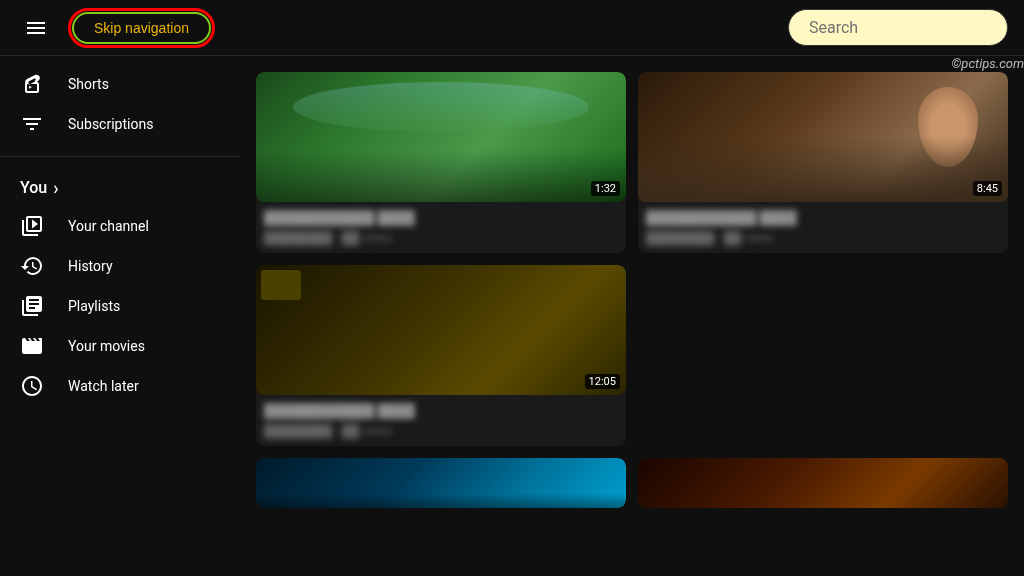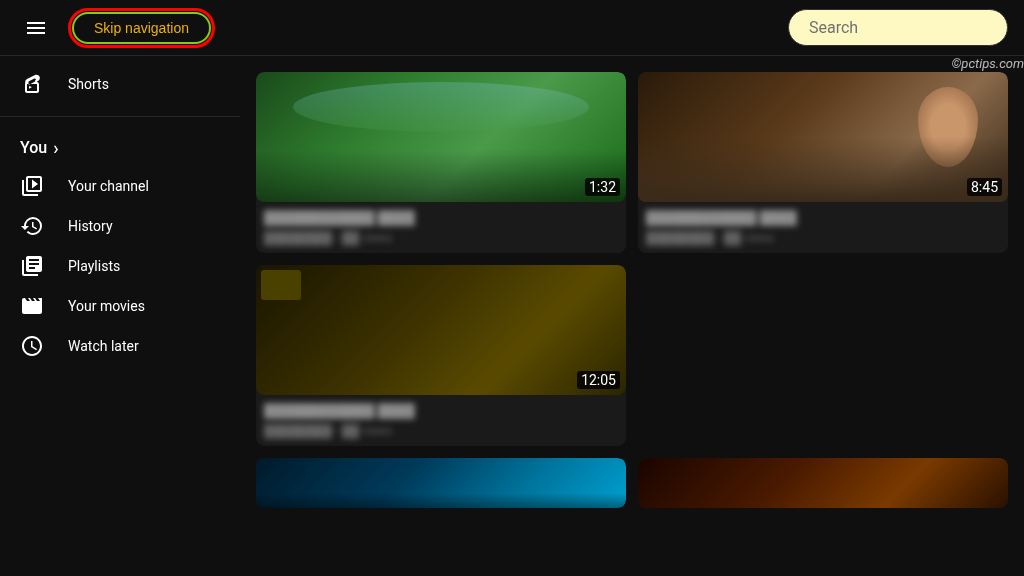--- a/index.html
+++ b/index.html
@@ -330,21 +330,21 @@
       background: #4a4000;
       border-radius: 3px;
     }
 
     .duration-badge {
       position: absolute;
       bottom: 6px;
       right: 6px;
       background: rgba(0,0,0,0.8);
       color: #fff;
-      font-size: 14px;
+      font-size: 11px;
       padding: 1px 4px;
       border-radius: 3px;
       z-index: 3;
     }
 
     .video-info {
       padding: 8px;
       filter: blur(3px);
       opacity: 0.5;
     }
@@ -404,20 +404,28 @@
 
   <div class="nav-item">
     <div class="nav-icon">
       <svg width="24" height="24" viewBox="0 0 24 24" fill="white">
         <path d="M17.77 10.32l-1.2-.5L18 9c1.66-.83 2.34-2.85 1.5-4.5-.83-1.66-2.85-2.34-4.5-1.5l-8 4c-1.33.67-2 2.17-1.74 3.61C5.1 11.83 5 12.15 5 12.5V19c0 1.1.9 2 2 2h10c1.1 0 2-.9 2-2v-6.5c0-.98-.56-1.83-1.23-2.18zM17 19H7v-6.5c0-.28.22-.5.5-.5h9c.28 0 .5.22.5.5V19zm-5-4l-3 1.73V14l3 1zm2.95-6.26c.19.4.06.88-.34 1.09L9.5 12.5c-.28.14-.5.08-.5.08s-.07-.01-.5-.23V9.5l5.91-2.96c.4-.2.88-.06 1.08.35l.46.85z"></path>
       </svg>
     </div>
     <span>Shorts</span>
   </div>
 
+  <div class="nav-item">
+    <div class="nav-icon">
+      <svg width="24" height="24" viewBox="0 0 24 24" fill="white">
+        <path d="M10 18h4v-2h-4v2zM3 6v2h18V6H3zm3 7h12v-2H6v2z"></path>
+      </svg>
+    </div>
+    <span>Subscriptions</span>
+  </div>
 
   <div class="divider"></div>
 
   <div class="section-header">
     <span>You</span>
     <span style="font-size:18px;">›</span>
   </div>
 
   <div class="nav-item">
     <div class="nav-icon">

